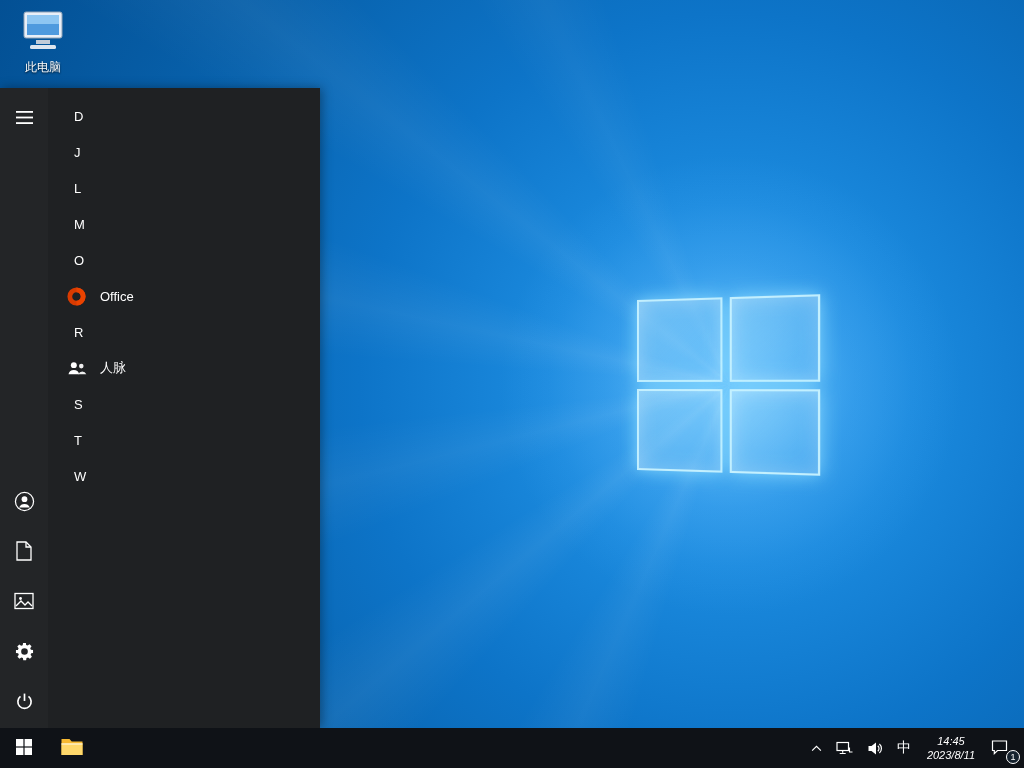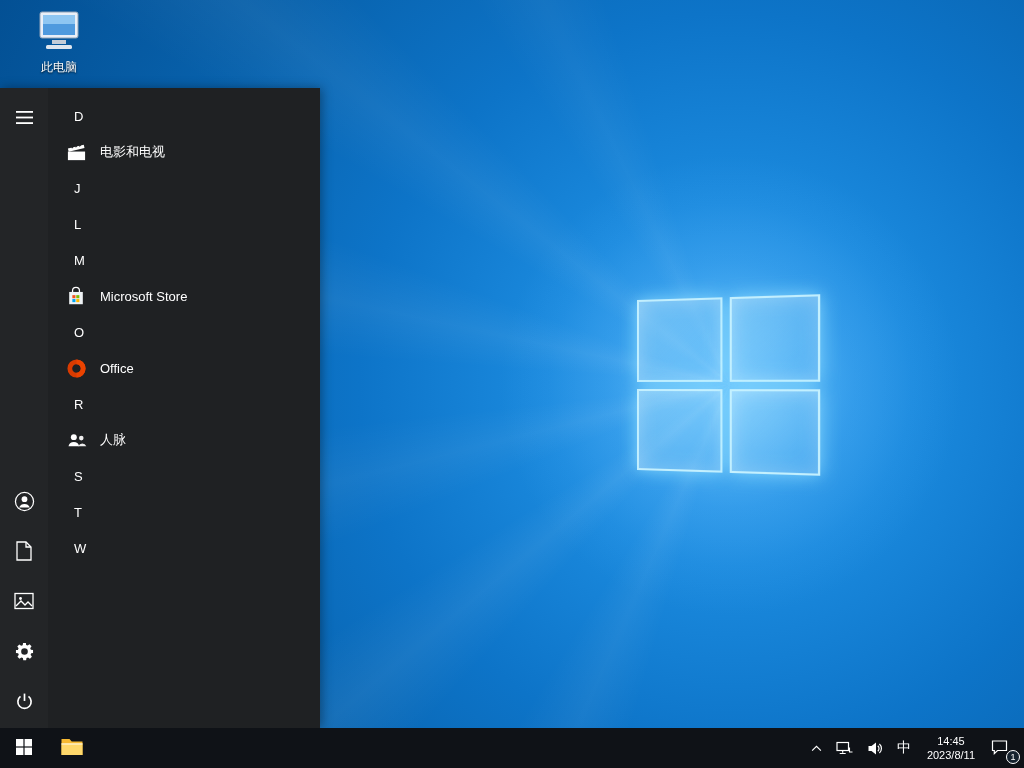--- a/index.html
+++ b/index.html
@@ -28,21 +28,21 @@
   .logo-glow { position:absolute; left:480px; top:135px; width:500px; height:500px;
     background:radial-gradient(circle, rgba(130,210,255,.5) 0%, rgba(90,180,250,.22) 35%, rgba(90,180,250,0) 65%); }
   .win-logo { position:absolute; left:637px; top:300px; width:176px; height:170px;
     transform:perspective(620px) rotateY(-13deg); transform-origin:left center;
     display:grid; grid-template-columns:1fr 1fr; grid-template-rows:1fr 1fr; gap:7px; }
   .win-logo .pane { background:linear-gradient(135deg, rgba(185,233,255,.42), rgba(120,200,255,.22));
     border:2px solid rgba(205,245,255,.9);
     box-shadow:0 0 16px rgba(140,220,255,.85), inset 0 0 20px rgba(255,255,255,.28); }
 
   
-  .desktop-icon { position:absolute; left:20px; top:10px; width:78px;
+  .desktop-icon { position:absolute; left:4px; top:10px; width:78px;
     display:flex; flex-direction:column; align-items:center; gap:3px; }
   .desktop-icon .dlabel { color:#fff; font-size:12px;
     text-shadow:0 1px 2px rgba(0,0,0,.85); }
 
   
   .start-menu { position:absolute; left:0; top:88px; bottom:40px; width:320px;
     background:#1f2123; display:flex; box-shadow:2px 0 10px rgba(0,0,0,.35); }
   .rail { width:48px; display:flex; flex-direction:column; align-items:center;
     background:rgba(255,255,255,.02); padding-top:16px; }
   .rail-bottom { margin-top:auto; display:flex; flex-direction:column;
@@ -60,21 +60,21 @@
 
   
   .taskbar { position:absolute; left:0; right:0; bottom:0; height:40px;
     background:#0f1217; display:flex; align-items:center; z-index:5; }
   .task-btn { width:48px; height:40px; display:flex; align-items:center; justify-content:center; }
   .tray { margin-left:auto; height:100%; display:flex; align-items:center; padding-right:4px; }
   .tray-btn { height:40px; padding:0 7px; display:flex; align-items:center;
     justify-content:center; color:#fff; position:relative; }
   .ime { font-size:14px; color:#fff; }
   .clock { display:flex; flex-direction:column; align-items:center; justify-content:center;
-    color:#fff; font-size:11px; line-height:14px; padding:0 9px; }
+    color:#fff; font-size:11px; line-height:14px; padding:0 9px;font-style:italic; }
   .badge { position:absolute; right:0; bottom:4px; min-width:14px; height:14px;
     border-radius:7px; background:#16222e; border:1px solid #fff; color:#fff;
     font-size:9px; display:flex; align-items:center; justify-content:center; }
 </style>
 </head>
 <body>
 
 <div class="desktop">
   <div class="logo-glow"></div>
   <div class="beams"></div>
@@ -145,65 +145,36 @@
       </button>
     </div>
   </div>
 
   <div class="apps">
 
     <div class="row letter-row">
       <span class="letter">D</span>
     </div>
 
-    <div class="row app-row">
-      <span class="app-icon">
-        <svg width="21" height="21" viewBox="0 0 22 22">
-          <g fill="#fff">
-              <path d="M2 6.8 18.6 3l.8 3.4L2.8 10.2z"></path>
-              <rect x="2" y="10" width="18" height="9"></rect>
-            </g>
-          <g stroke="#1f2123" stroke-width="1.3">
-              <path d="M6 6.4 8 3.7M10 5.5l2-2.7M14 4.6l2-2.7"></path>
-            </g>
-        </svg>
-      </span>
-      <span class="app-label">电影和电视</span>
-    </div>
 
     <div class="row letter-row">
       <span class="letter">J</span>
     </div>
 
 
     <div class="row letter-row">
       <span class="letter">L</span>
     </div>
 
 
     <div class="row letter-row">
       <span class="letter">M</span>
     </div>
 
 
-    <div class="row app-row">
-      <span class="app-icon">
-        <svg width="20" height="21" viewBox="0 0 22 22">
-          <path d="M7.2 6V4.8a3.8 3.8 0 0 1 7.6 0V6" fill="none" stroke="#fff" stroke-width="1.4"></path>
-          <rect x="3.5" y="6" width="15" height="13.5" fill="#eef2f5"></rect>
-          <g>
-            <rect x="7" y="9.5" width="3.4" height="3.4" fill="#f25022"></rect>
-            <rect x="11.3" y="9.5" width="3.4" height="3.4" fill="#7fba00"></rect>
-            <rect x="7" y="13.8" width="3.4" height="3.4" fill="#00a4ef"></rect>
-            <rect x="11.3" y="13.8" width="3.4" height="3.4" fill="#ffb900"></rect>
-          </g>
-        </svg>
-      </span>
-      <span class="app-label">Microsoft Store</span>
-    </div>
 
     <div class="row letter-row">
       <span class="letter">O</span>
     </div>
 
     <div class="row app-row">
       <span class="app-icon">
         <svg width="21" height="21" viewBox="0 0 22 22">
           <path fill="#d83b01" fill-rule="evenodd" d="M11 1.5A9.5 9.5 0 1 1 11 20.5 9.5 9.5 0 0 1 11 1.5zm0 5a4.5 4.5 0 1 0 0 9 4.5 4.5 0 0 0 0-9z"></path>
           <path fill="#ea4300" d="M11 1.5a9.5 9.5 0 0 1 0 19v-5a4.5 4.5 0 0 0 0-9z"></path>

